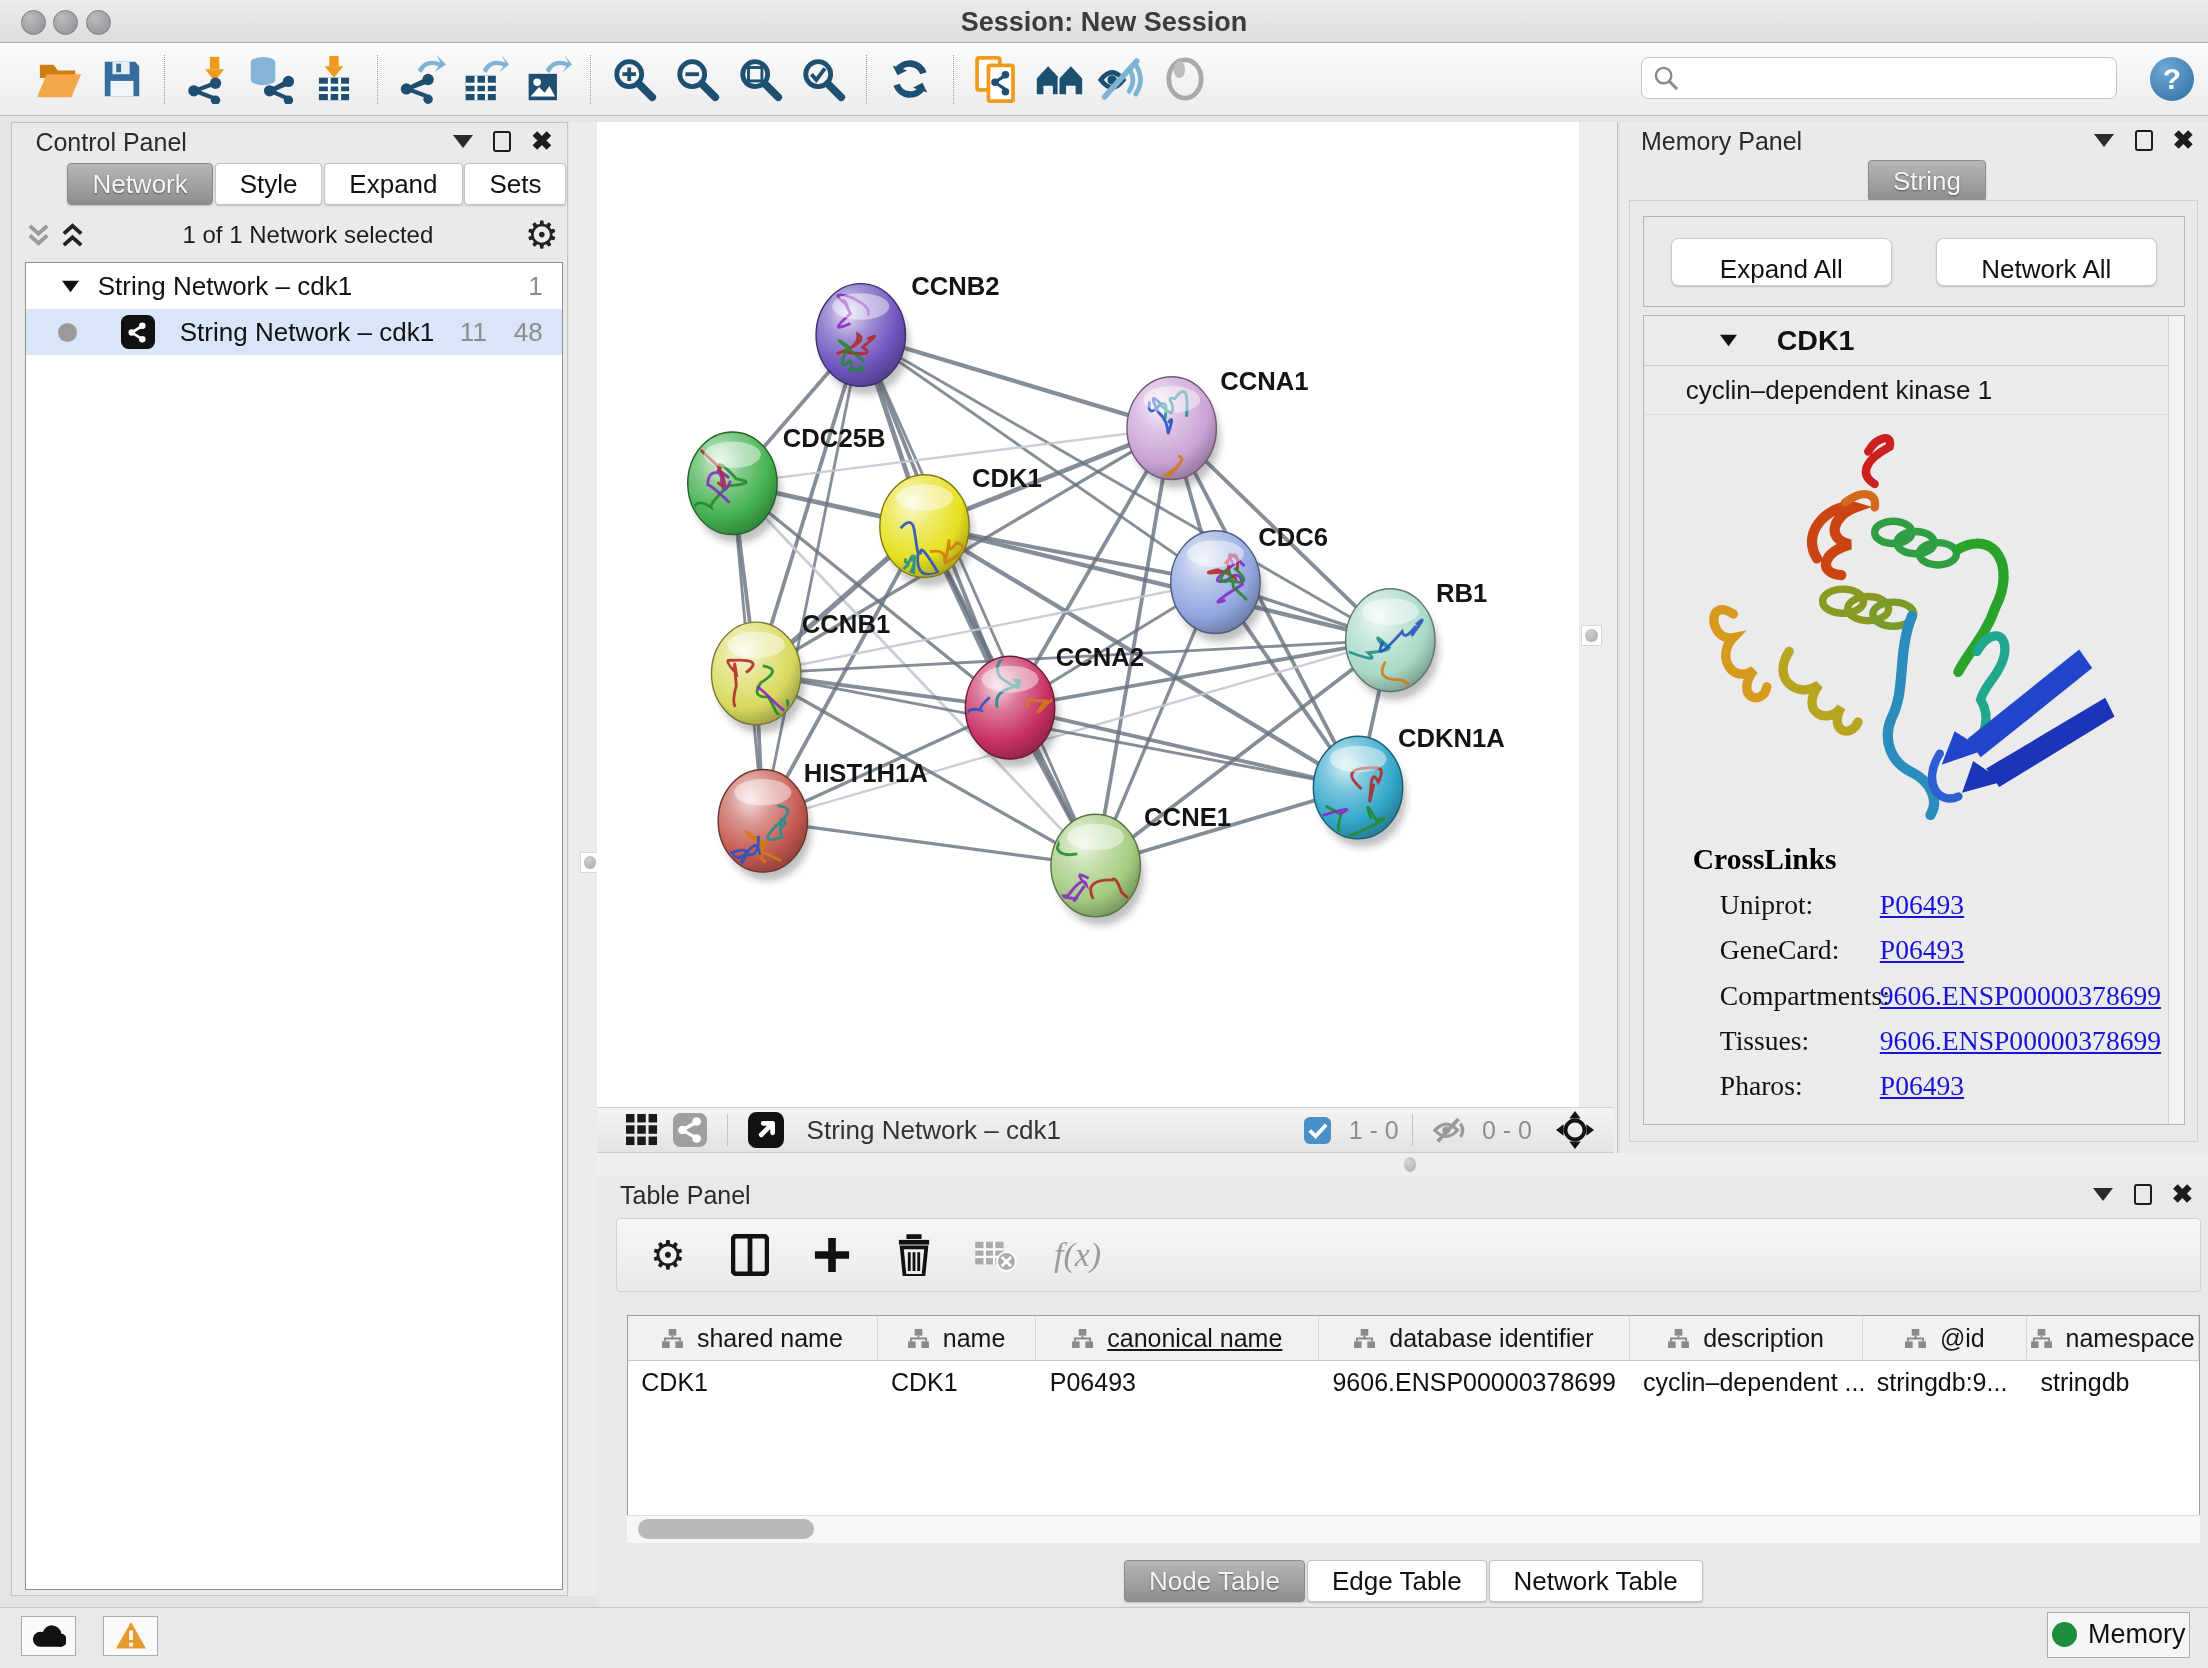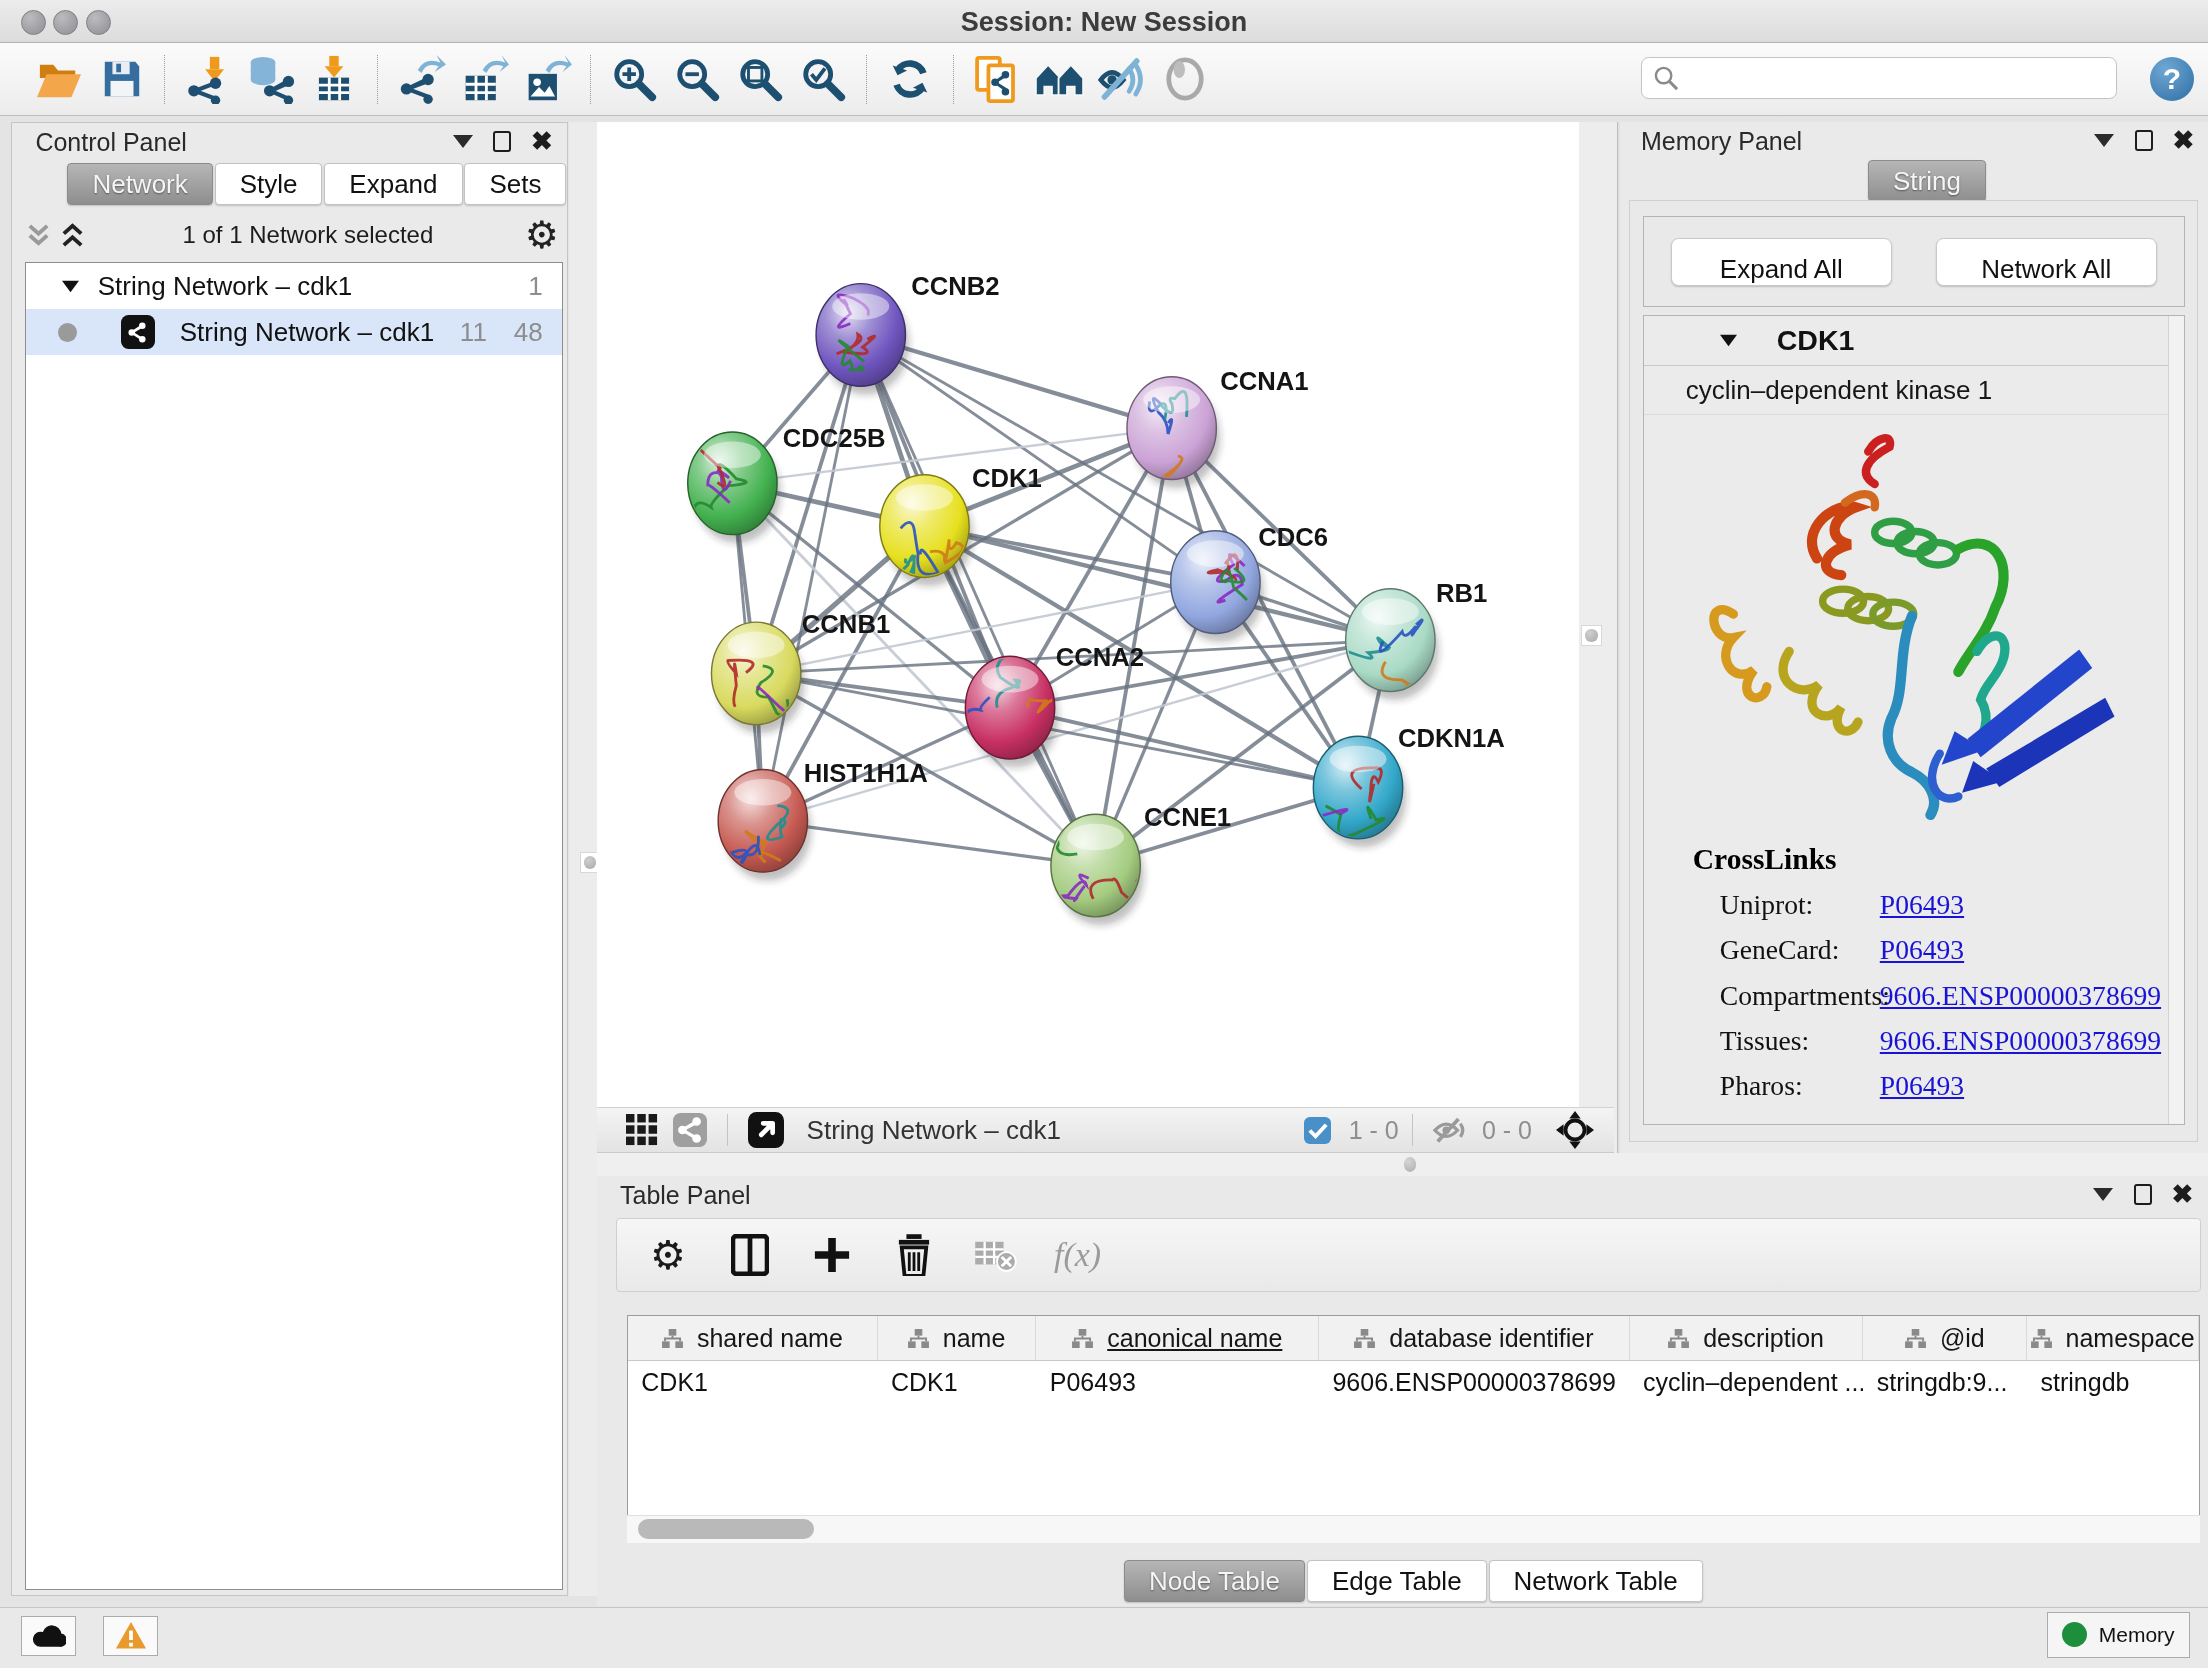--- a/index.html
+++ b/index.html
@@ -93,21 +93,21 @@
       border-right:1px solid #d8d8d8;box-sizing:border-box;overflow:hidden;white-space:nowrap}
   .trowd{display:flex;height:42px}
   .td{display:flex;align-items:center;font-size:25px;color:#111;padding-left:13.3px;box-sizing:border-box;overflow:hidden;white-space:nowrap}
   .tscroll{position:absolute;left:30px;top:339px;width:1573px;height:27px;background:#f7f7f7;border-top:1px solid #e0e0e0}
   .tthumb{position:absolute;left:11.4px;top:2.9px;width:176px;height:20px;border-radius:10.5px;background:#b9b9b9}
   .tp-tabs{position:absolute;left:527px;top:384px;display:flex}
   
   .statusbar{position:absolute;left:0;top:1607px;width:2208px;height:61px;background:#e9e9e9;border-top:1px solid #c6c6c6}
   .sbtn{position:absolute;top:7.6px;height:40px;background:#fafafa;border:1.9px solid #ababab;display:flex;align-items:center;justify-content:center;box-sizing:border-box}
   .membtn{position:absolute;left:2047px;top:3.8px;width:143px;height:46px;background:#f5f5f5;border:1.9px solid #ababab;
-          display:flex;align-items:center;justify-content:center;gap:11.4px;font-size:21px;color:#111;box-sizing:border-box}
+          display:flex;align-items:center;justify-content:center;gap:11.4px;font-size:27px;color:#111;box-sizing:border-box}
   .memdot{width:25px;height:25px;border-radius:50%;background:#1d8f3c}
   svg{display:block}
   text{font-family:"Liberation Sans",sans-serif}
 </style>
 </head>
 <body>
 
 <div class="titlebar">
   <div class="light" style="left:21px"></div>
   <div class="light" style="left:53px"></div>

